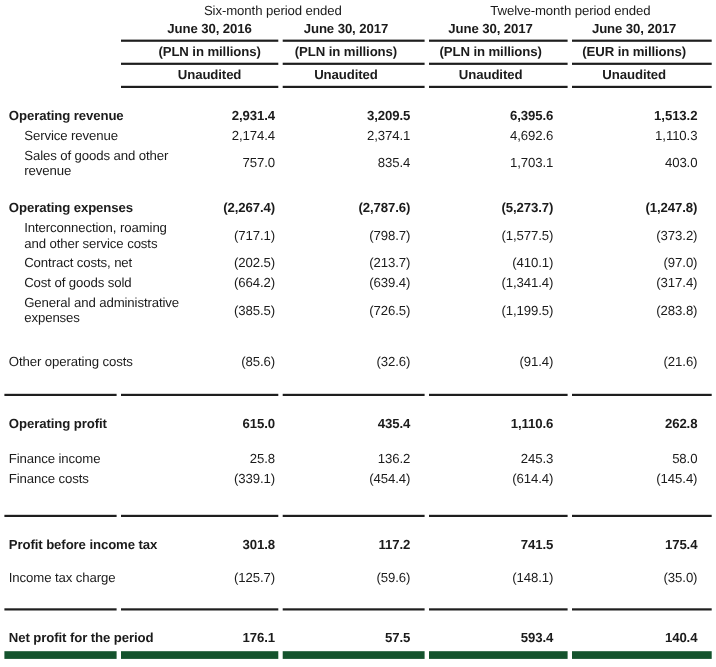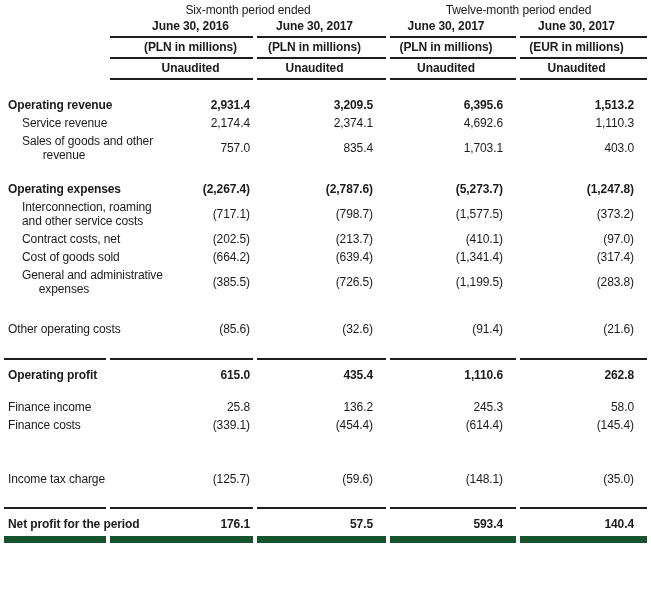--- a/index.html
+++ b/index.html
@@ -26,27 +26,27 @@
   td.gh{font-weight:normal;text-align:center;padding-top:3px;padding-bottom:0;}
   tr.hrow td.hc{
     font-weight:bold;text-align:center;
     border-bottom:2px solid #1e1e1e;
     padding-top:2px;padding-bottom:3px;
   }
   tr.hrow td.hc1{padding-left:18px;}           
   tr.hrow td.hcx{padding-right:14px;}          
   
   td.lbl{white-space:pre;padding-left:4px;text-align:left;}
-  td.lbl.ind{padding-left:18px;text-align:center;}
+  td.lbl.ind{padding-left:18px;}
   td.num{text-align:right;}
   td.v1{padding-right:3px;margin-top:12px;}
   td.vx{padding-right:13px;}
   tr.b td{font-weight:bold;}
   
-  tr.rt td{border-top:2px solid #1e1e1e;padding-top:8px;}
+  tr.rt td{border-top:2px solid #1e1e1e;padding-top:18px;}
   tr.rb td{border-bottom:7px solid #14532d;padding-bottom:5px;text-align:right;}
   
   tr.sp td{padding:0;font-size:0;line-height:0;}
   tr.sp16 td{height:16px;}
   tr.sp22 td{height:22px;}
   tr.sp20 td{height:20px;}
   tr.sp14 td{height:14px;}
   tr.sp24 td{height:24px;}
   tr.sp12 td{height:12px;}
   tr.sp19 td{height:19px;}
@@ -200,20 +200,27 @@
       <td class="num v1">(339.1)</td>
       <td class="num vx">(454.4)</td>
       <td class="num vx">(614.4)</td>
       <td class="num vx">(145.4)</td>
     </tr>
 
     <tr class="sp sp24">
         <td colspan="5"></td>
       </tr>
 
+    <tr class="b rt">
+      <td class="lbl">Profit before income tax</td>
+      <td class="num v1">301.8</td>
+      <td class="num vx">117.2</td>
+      <td class="num vx">741.5</td>
+      <td class="num vx">175.4</td>
+    </tr>
 
     <tr class="sp sp12">
         <td colspan="5"></td>
       </tr>
 
     <tr>
       <td class="lbl">Income tax charge</td>
       <td class="num v1">(125.7)</td>
       <td class="num vx">(59.6)</td>
       <td class="num vx">(148.1)</td>

